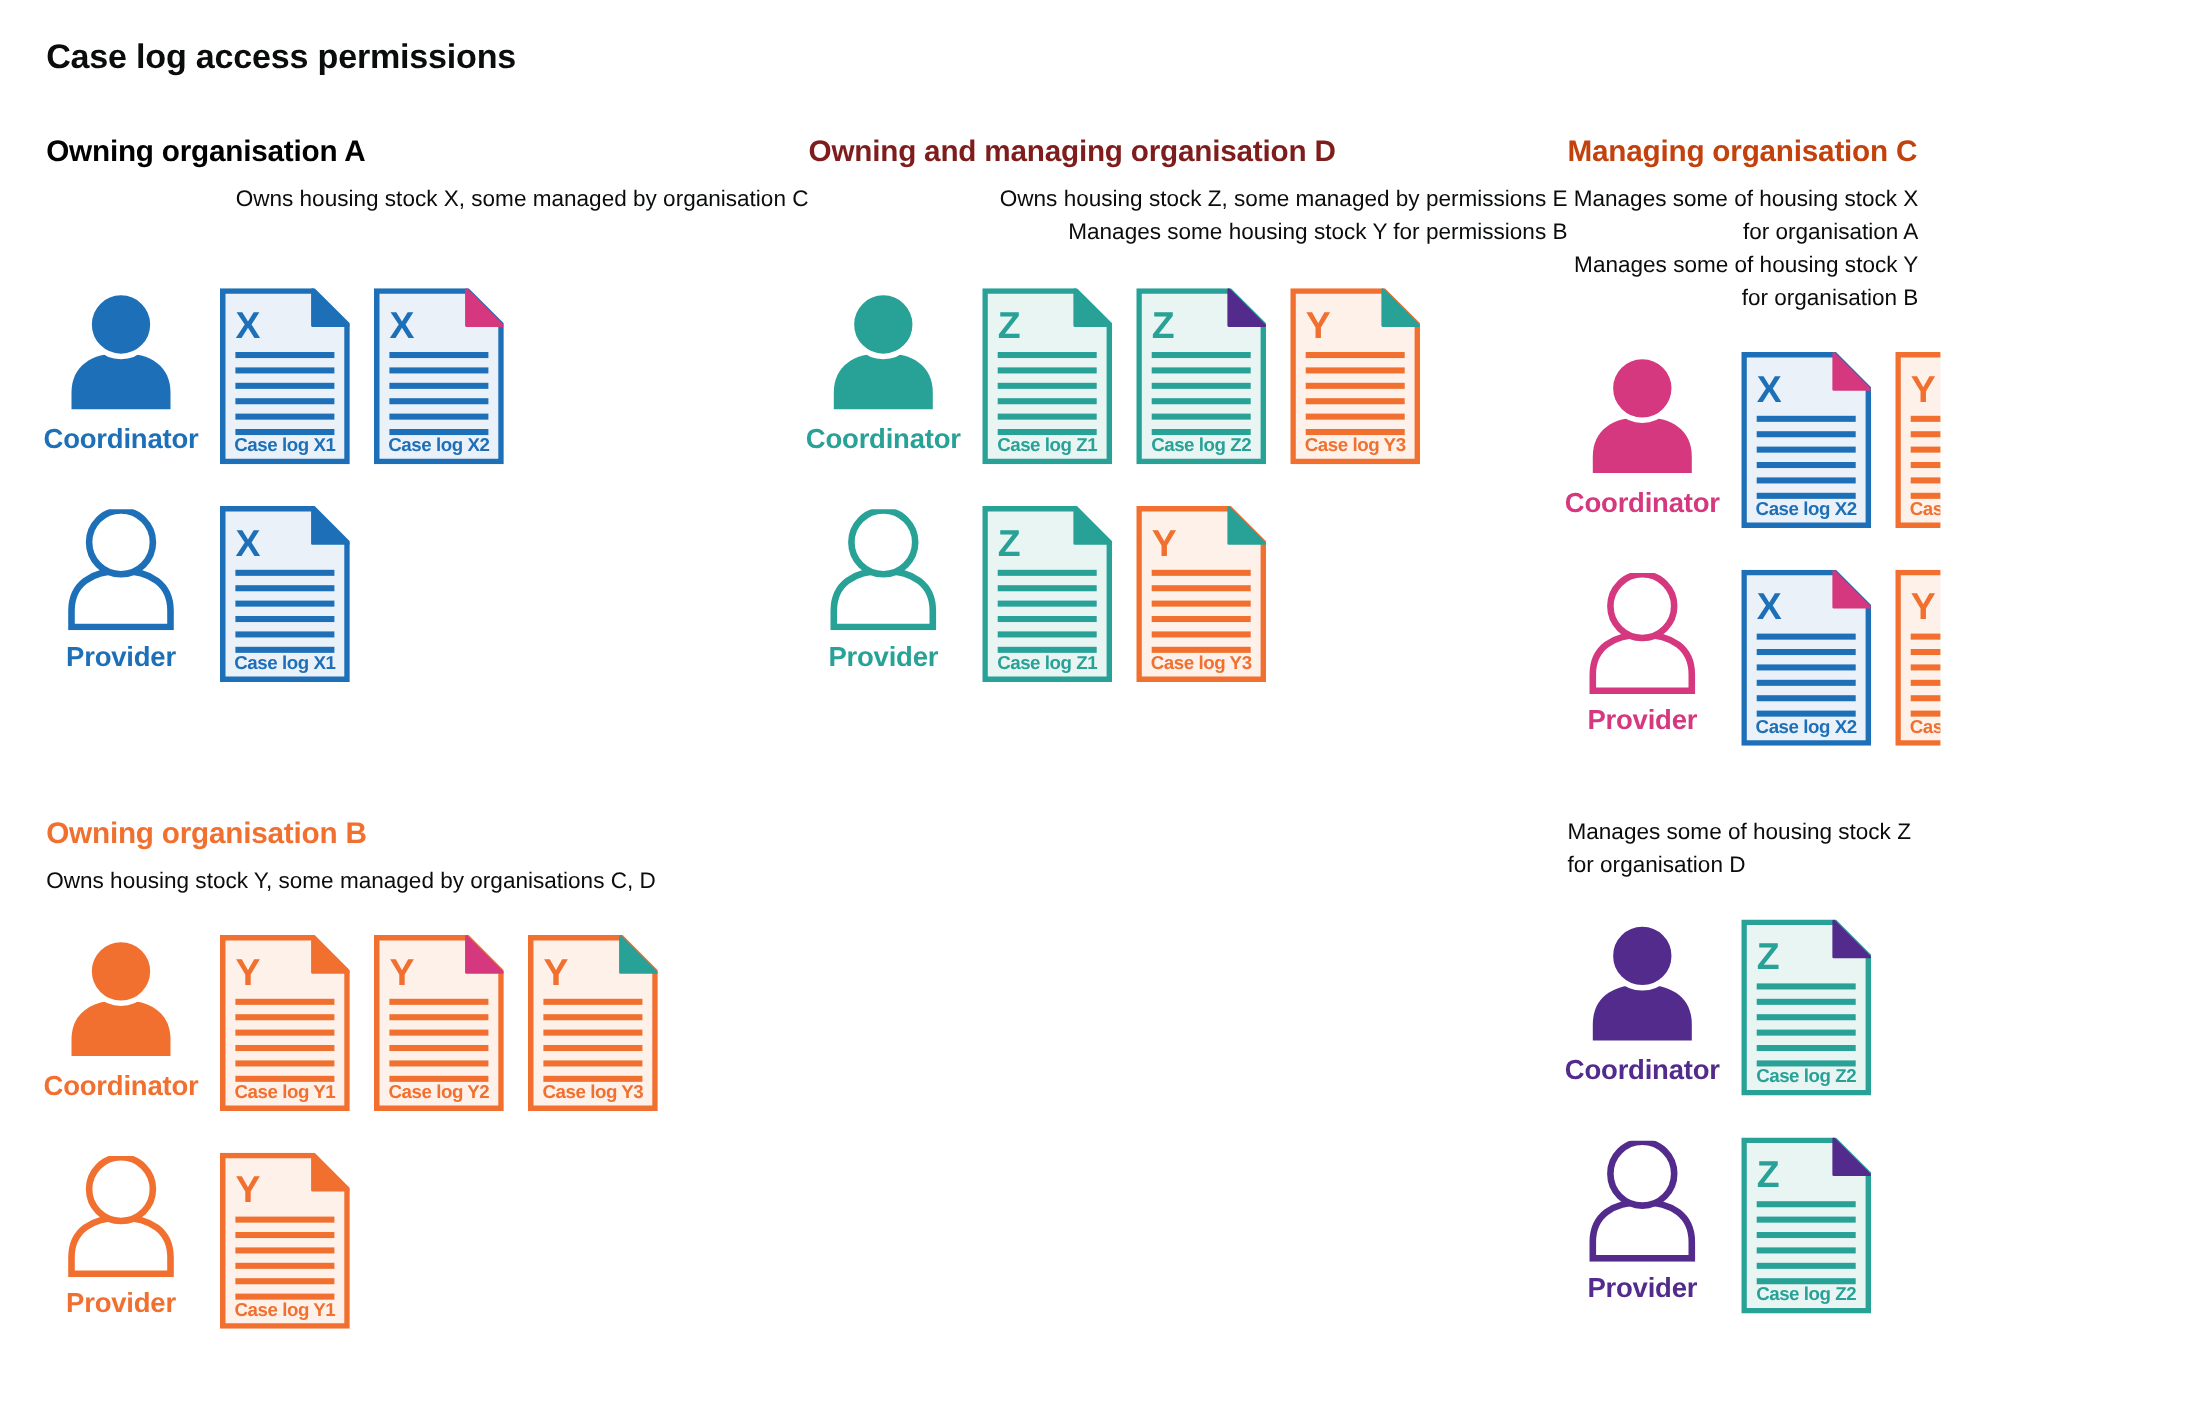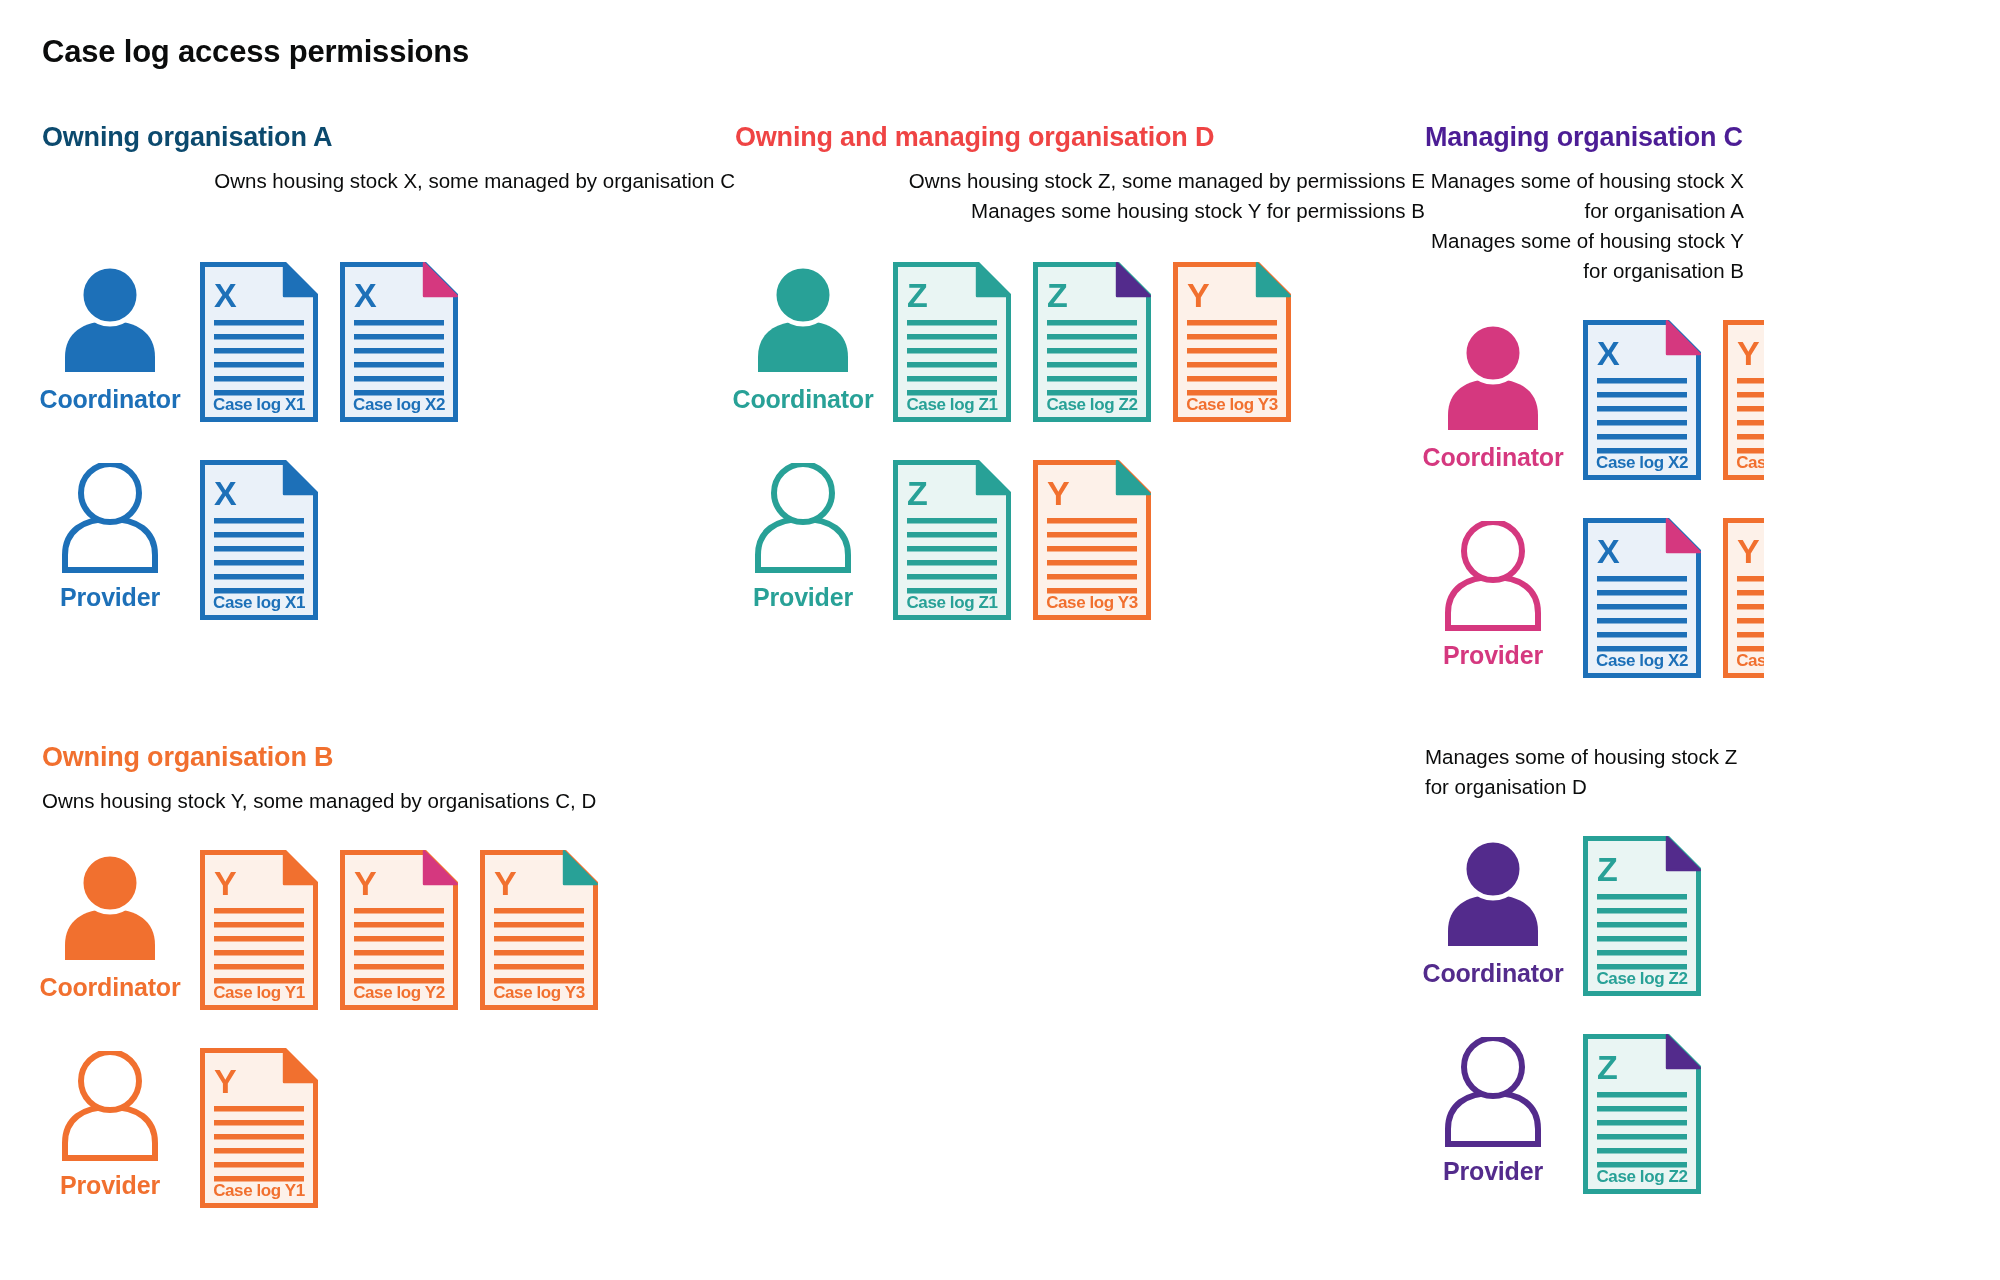--- a/index.html
+++ b/index.html
@@ -41,21 +41,21 @@
   .doc{width:118px;height:160px;flex:0 0 118px;}
   svg text{font-family:"Liberation Sans",sans-serif;}
 </style>
 </head>
 <body>
 
 <div class="page">
   <h1 class="page-title">Case log access permissions</h1>
   <div class="sections-grid" id="grid">
       <section class="org-section row1" style="grid-area: 1 / 1;">
-        <h2 class="org-heading" style="color: #0c4a6e;">Owning organisation A</h2>
+        <h2 class="org-heading" style="color: #000000;">Owning organisation A</h2>
         <div class="org-desc">
           <p>Owns housing stock X, some managed by organisation C</p>
         </div>
         <div class="rows">
           <div class="person-row">
             <div class="person">
               <svg width="100" height="110" viewBox="0 0 100 110">
       <path d="M5,107 H95 V92 C95,68 77,56 50,56 C23,56 5,68 5,92 Z" fill="#1d70b8"></path>
       <circle cx="50" cy="30" r="29" fill="#1d70b8" stroke="#ffffff" stroke-width="5"></circle>
     </svg>
@@ -103,21 +103,21 @@
                 <rect x="14" y="100" width="90" height="5.5" fill="#1d70b8"></rect>
                 <rect x="14" y="114" width="90" height="5.5" fill="#1d70b8"></rect>
                 <rect x="14" y="128" width="90" height="5.5" fill="#1d70b8"></rect>
     <text x="14" y="45" font-size="34" font-weight="bold" fill="#1d70b8">X</text>
     <text x="59" y="148" text-anchor="middle" font-size="17" font-weight="bold" letter-spacing="-0.4" fill="#1d70b8">Case log X1</text>
   </svg></div>
           </div>
         </div>
       </section>
       <section class="org-section row1" style="grid-area: 1 / 2;">
-        <h2 class="org-heading" style="color: #ef4444;">Owning and managing organisation D</h2>
+        <h2 class="org-heading" style="color: #7f1d1d;">Owning and managing organisation D</h2>
         <div class="org-desc">
           <p>Owns housing stock Z, some managed by permissions E</p>
           <p>Manages some housing stock Y for permissions B</p>
         </div>
         <div class="rows">
           <div class="person-row">
             <div class="person">
               <svg width="100" height="110" viewBox="0 0 100 110">
       <path d="M5,107 H95 V92 C95,68 77,56 50,56 C23,56 5,68 5,92 Z" fill="#28a197"></path>
       <circle cx="50" cy="30" r="29" fill="#28a197" stroke="#ffffff" stroke-width="5"></circle>
@@ -190,21 +190,21 @@
                 <rect x="14" y="100" width="90" height="5.5" fill="#f1702f"></rect>
                 <rect x="14" y="114" width="90" height="5.5" fill="#f1702f"></rect>
                 <rect x="14" y="128" width="90" height="5.5" fill="#f1702f"></rect>
     <text x="14" y="45" font-size="34" font-weight="bold" fill="#f1702f">Y</text>
     <text x="59" y="148" text-anchor="middle" font-size="17" font-weight="bold" letter-spacing="-0.4" fill="#f1702f">Case log Y3</text>
   </svg></div>
           </div>
         </div>
       </section>
       <section class="org-section row1" style="grid-area: 1 / 3;">
-        <h2 class="org-heading" style="color: #4c1d95;">Managing organisation C</h2>
+        <h2 class="org-heading" style="color: #c2410c;">Managing organisation C</h2>
         <div class="org-desc">
           <p>Manages some of housing stock X for organisation A</p>
           <p>Manages some of housing stock Y for organisation B</p>
         </div>
         <div class="rows">
           <div class="person-row">
             <div class="person">
               <svg width="100" height="110" viewBox="0 0 100 110">
       <path d="M5,107 H95 V92 C95,68 77,56 50,56 C23,56 5,68 5,92 Z" fill="#d5387f"></path>
       <circle cx="50" cy="30" r="29" fill="#d5387f" stroke="#ffffff" stroke-width="5"></circle>

